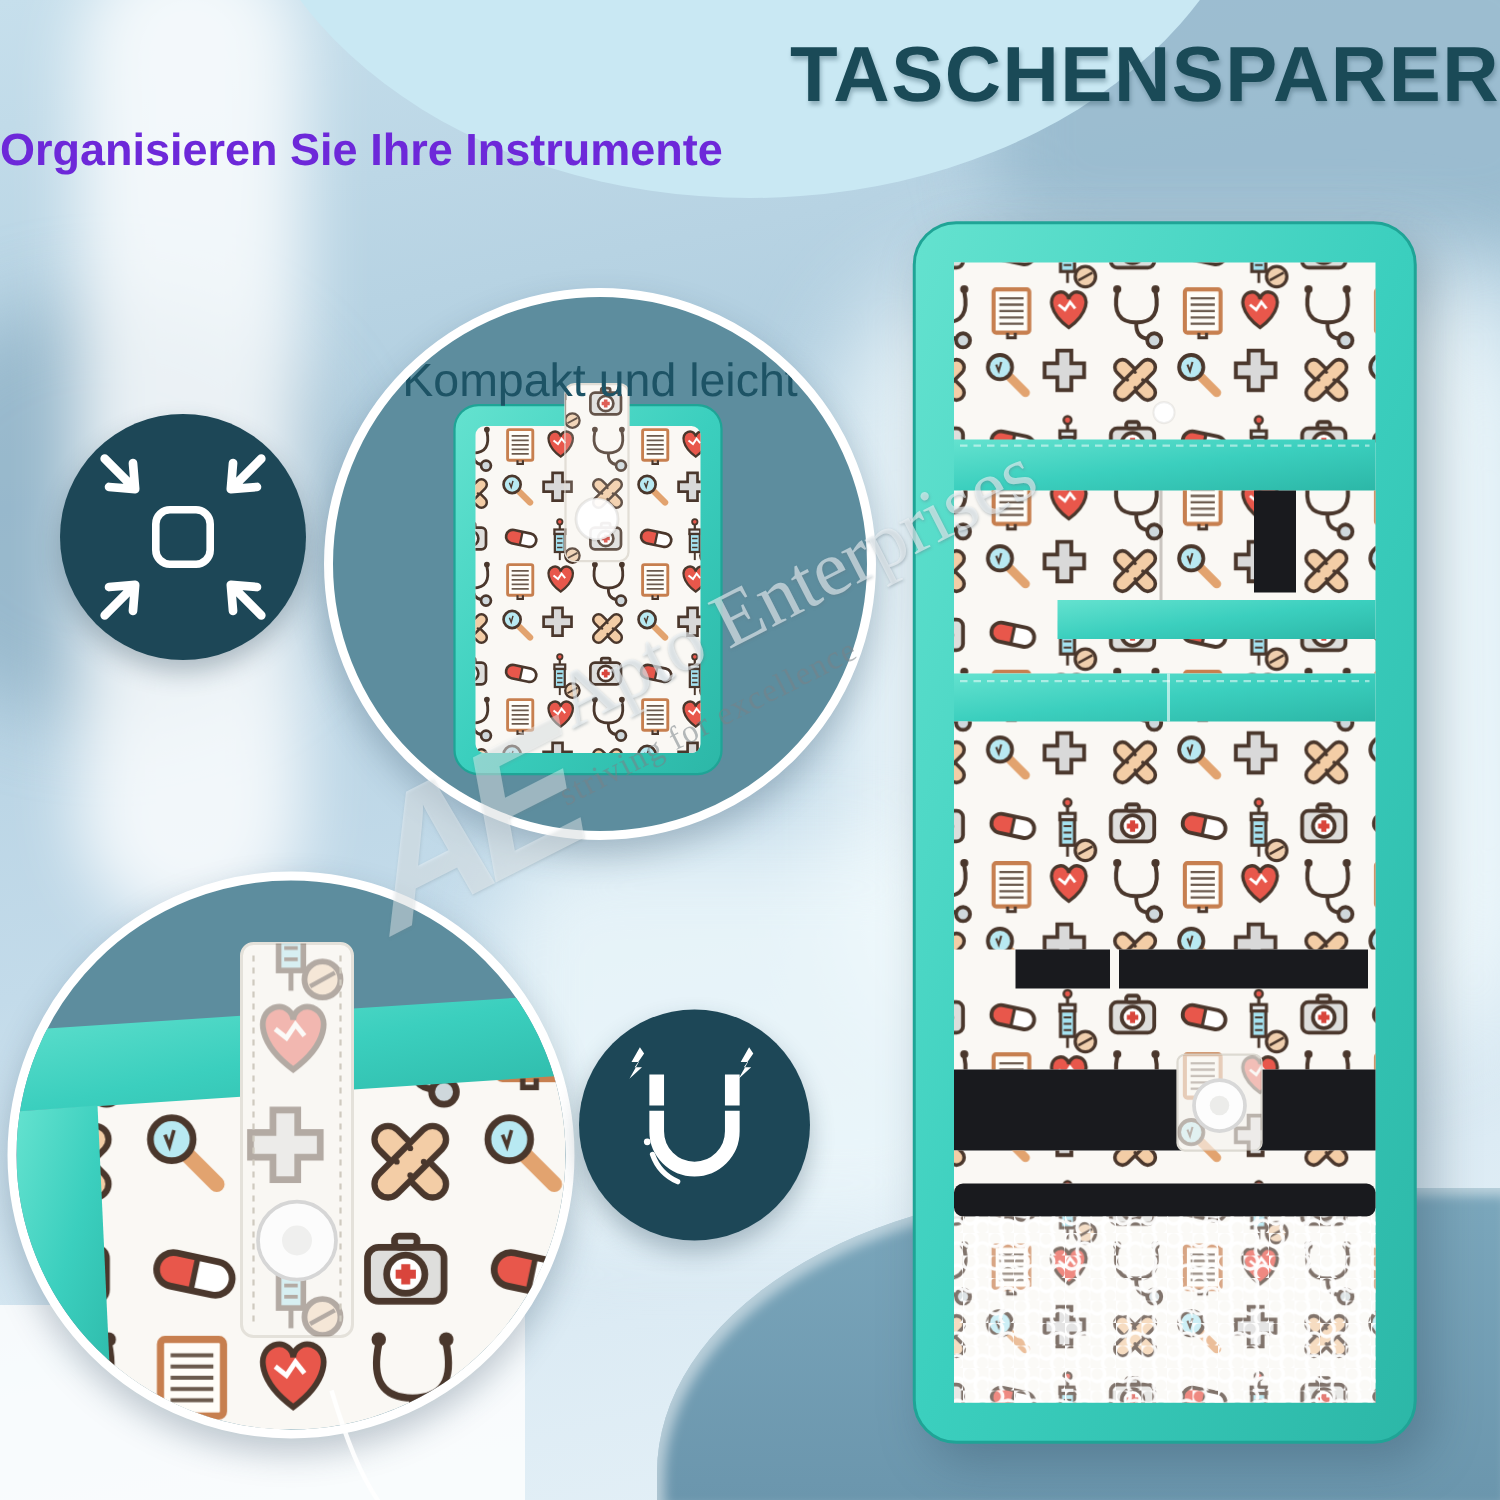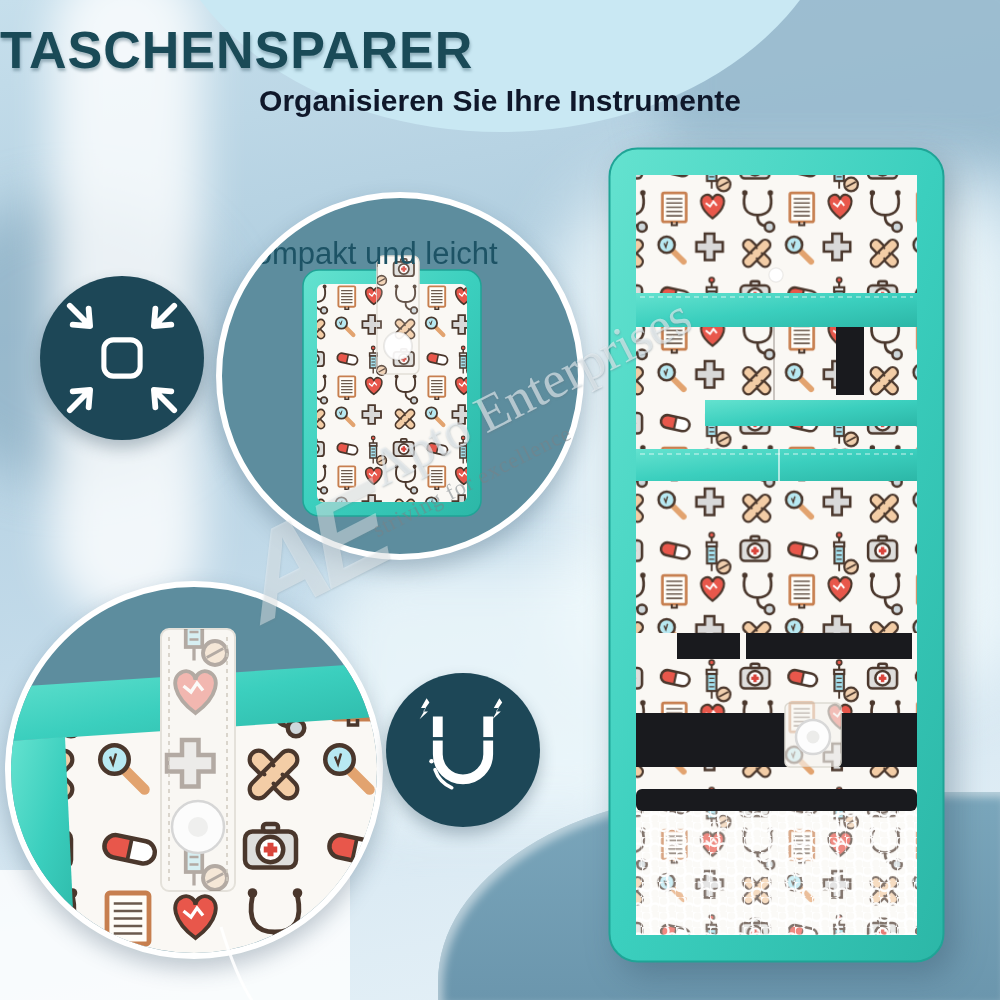--- a/index.html
+++ b/index.html
@@ -12,29 +12,29 @@
   .bg-streak1{left:52px;top:-40px;width:150px;height:660px;background:rgba(255,255,255,.8);filter:blur(22px);border-radius:80px;}
   .bg-slate-tl{left:-90px;top:200px;width:320px;height:280px;background:rgba(130,165,188,.55);}
   .bg-slate-tr{left:660px;top:-60px;width:400px;height:230px;background:rgba(150,184,205,.85);filter:blur(24px);border-radius:60px;}
   .bg-bright-r{left:560px;top:180px;width:470px;height:520px;background:rgba(242,250,253,.85);filter:blur(34px);border-radius:100px;}
   .bg-white-bl{left:-70px;top:870px;width:420px;height:220px;background:rgba(255,255,255,.8);}
   .bg-white-mid{left:330px;top:560px;width:330px;height:260px;background:rgba(240,249,252,.75);filter:blur(28px);border-radius:60px;}
   .bg-wedge{left:438px;top:792px;width:562px;height:208px;background:linear-gradient(180deg,#7ba7bc,#6b96ad);
             border-top-left-radius:300px 190px;box-shadow:inset 5px 5px 8px rgba(255,255,255,.5);}
   
   .banner{left:155px;top:-390px;width:690px;height:522px;background:#c9e8f3;border-radius:50%;}
-  .title{left:0;top:20px;width:1000px;text-align:left;font-size:52px;font-weight:bold;letter-spacing:1px;
+  .title{left:0;top:20px;width:1000px;text-align:right;font-size:52px;font-weight:bold;letter-spacing:1px;
          color:#1a4a57;text-shadow:1px 3px 3px rgba(60,95,110,.40);}
-  .subtitle{left:0;top:84px;width:1000px;text-align:center;font-size:30px;font-weight:bold;color:#0f172a;}
+  .subtitle{left:0;top:84px;width:1000px;font-size:30px;font-weight:bold;color:#6d28d9;}
   
   .callout{border-radius:50%;background:#5d8d9e;border:6px solid #ffffff;overflow:hidden;
            box-shadow:0 10px 22px rgba(40,70,90,.28);}
   .callout-compact{left:216px;top:192px;width:356px;height:356px;}
   .callout-magnet{left:5px;top:581px;width:366px;height:366px;}
-  .circle-label{position:absolute;left:12px;width:100%;font-size:31px;color:#1d5365;z-index:3;}
+  .circle-label{position:absolute;left:0;width:100%;text-align:center;font-size:31px;color:#1d5365;z-index:3;}
   .callout-compact .circle-label{top:38px;}
   .callout-magnet .circle-label{top:40px;}
   .icon-circle{border-radius:50%;background:#1d4757;display:flex;align-items:center;justify-content:center;
                box-shadow:0 8px 16px rgba(30,60,80,.30);}
   .icon-compress{left:40px;top:276px;width:164px;height:164px;}
   .icon-magnet{left:386px;top:673px;width:154px;height:154px;}
   
   .folded-svg{position:absolute;left:78px;top:56px;z-index:2;}
   .closeup-svg{position:absolute;left:0;top:0;z-index:2;}
   .product-svg{left:608px;top:147px;filter:drop-shadow(10px 12px 16px rgba(45,75,95,.35));}

